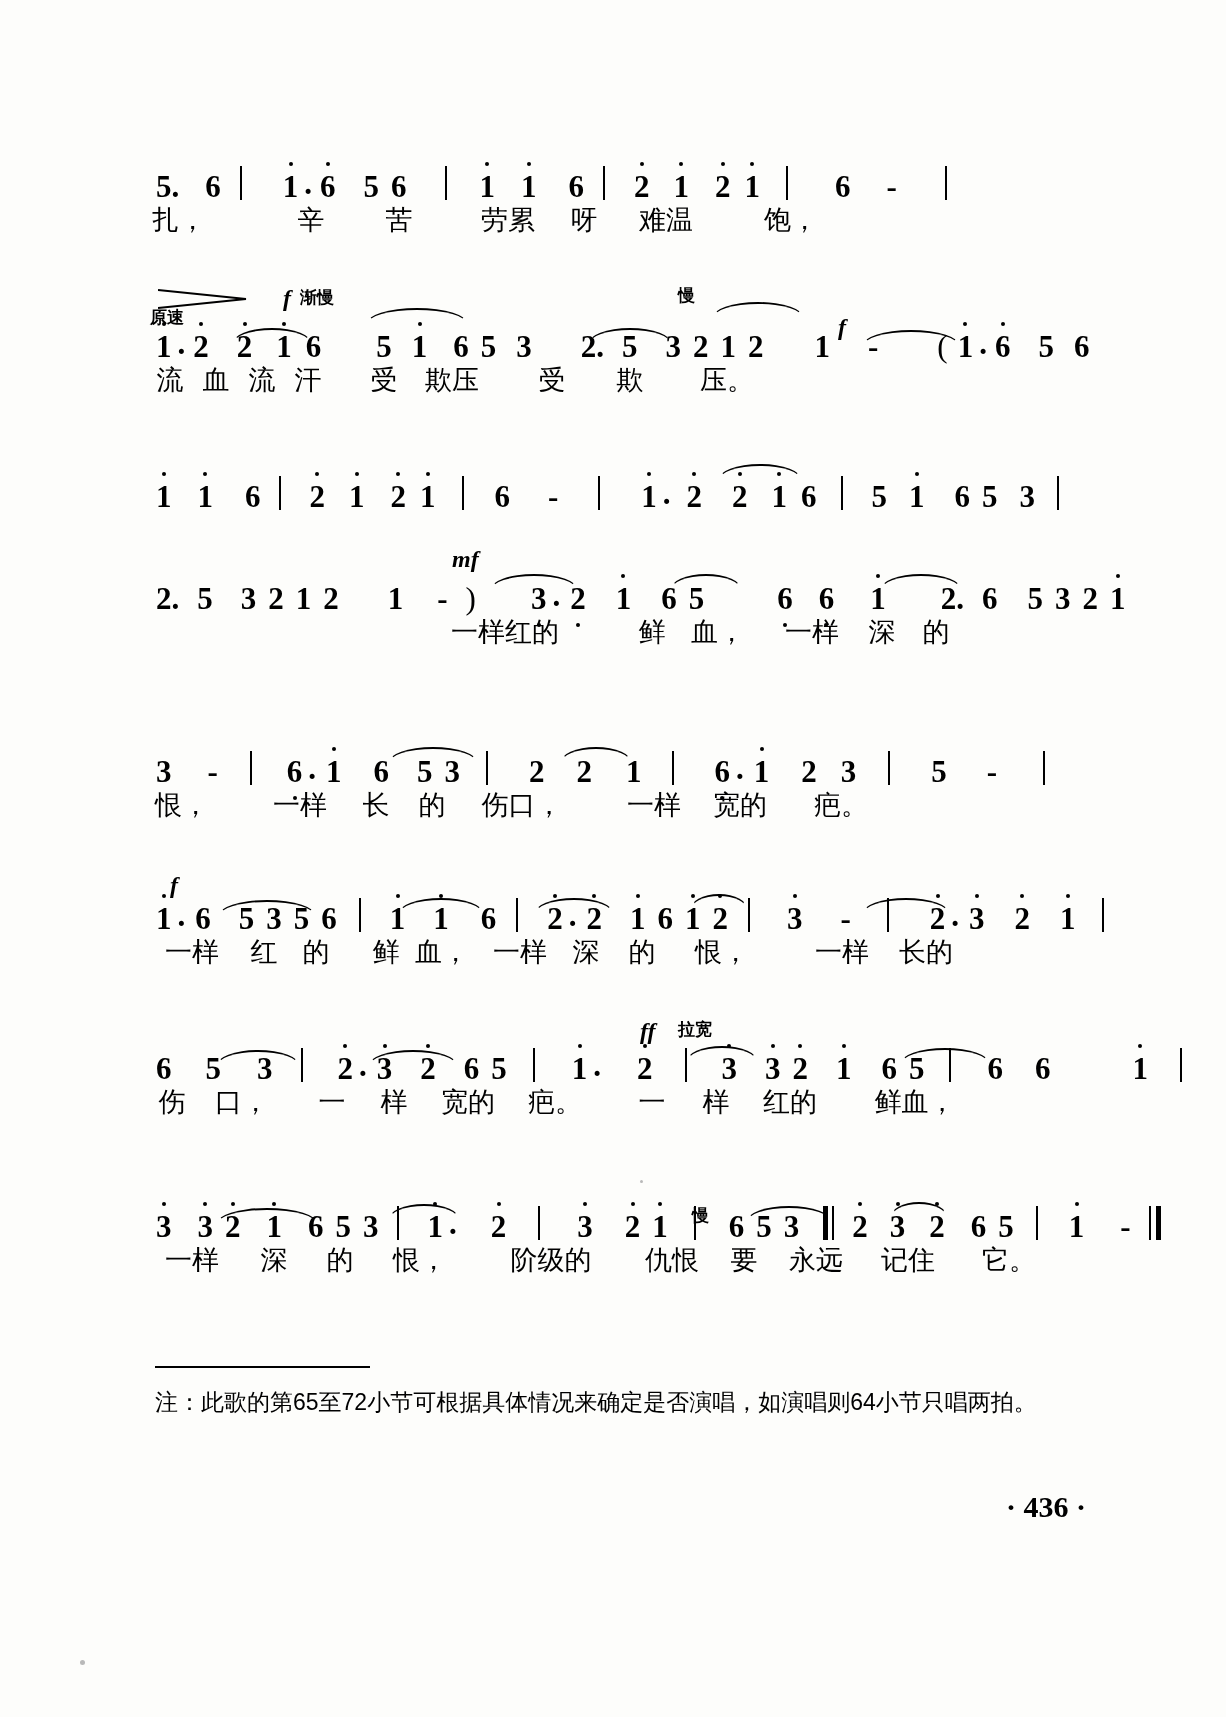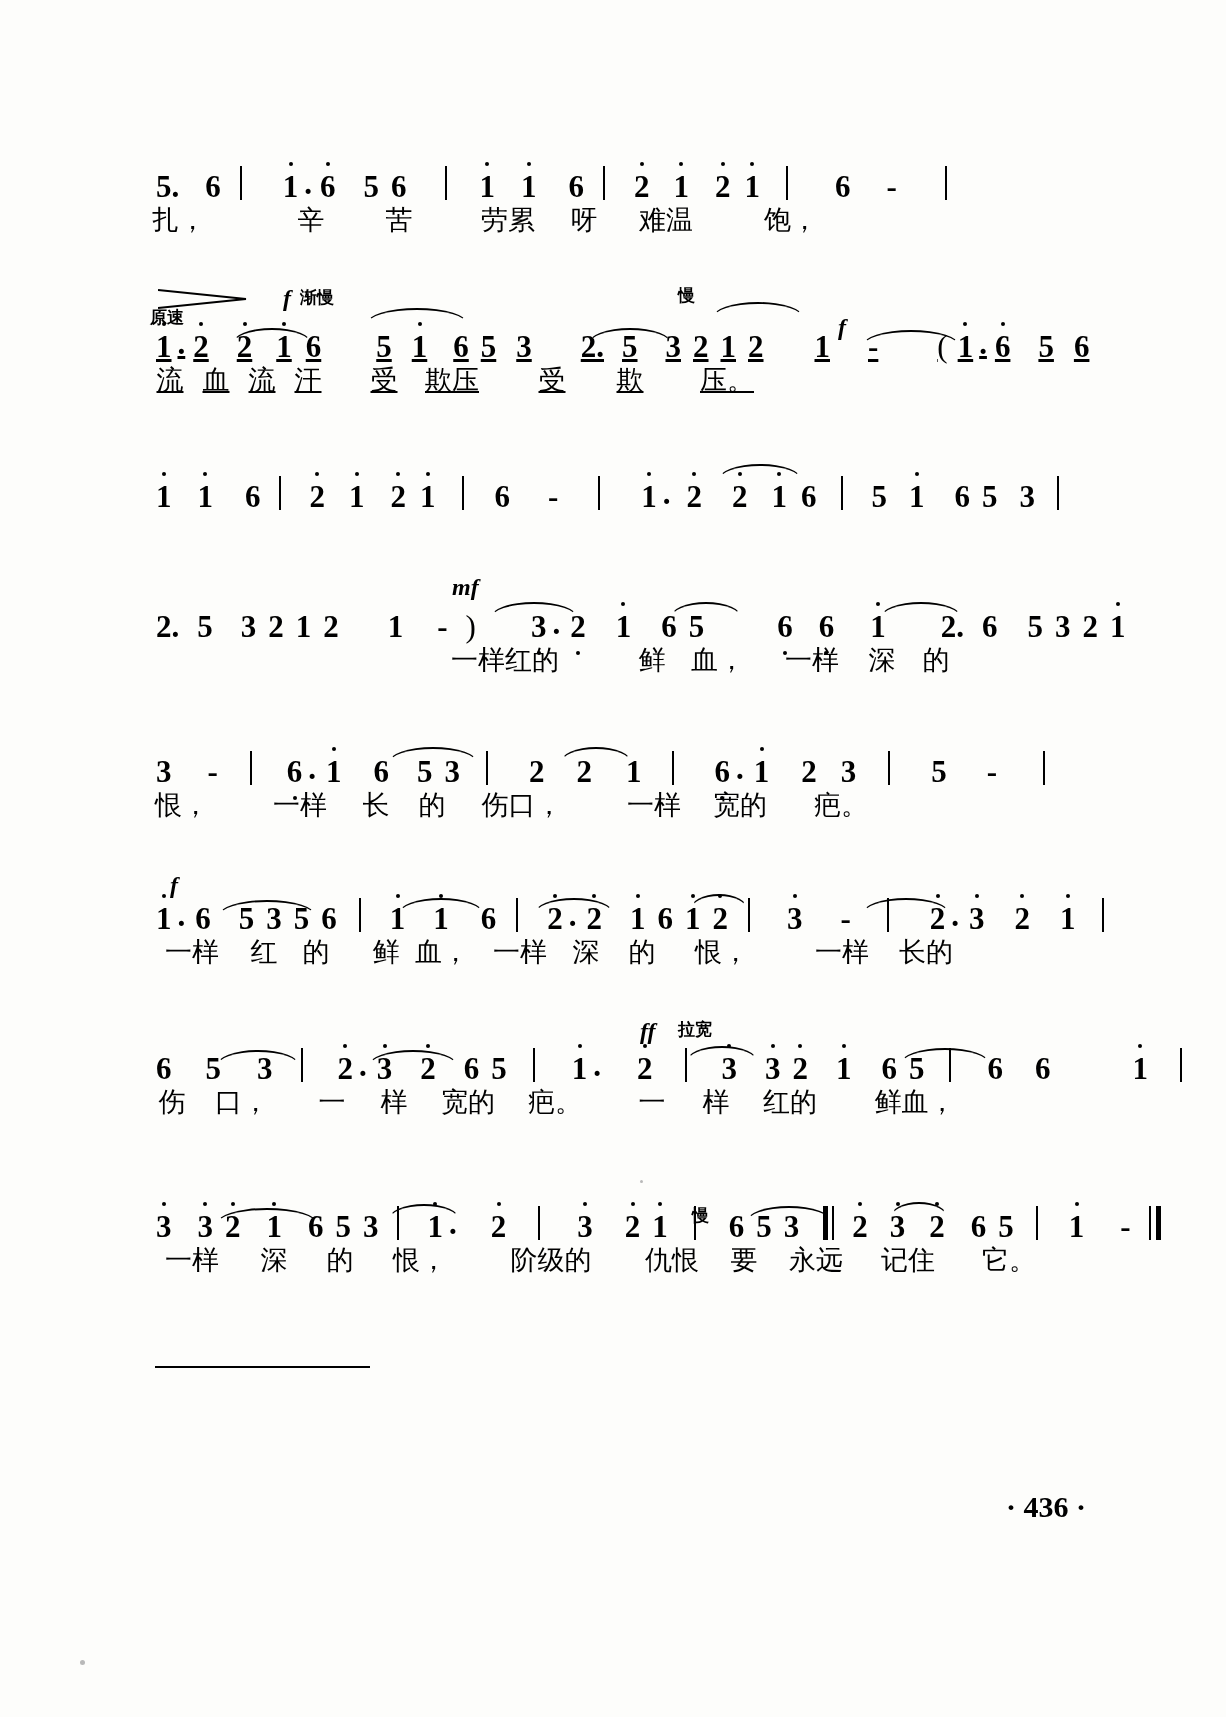--- a/index.html
+++ b/index.html
@@ -216,21 +216,21 @@
       <span class="lyr" style="width:58px;">扎，</span>
       <span class="lyr" style="width:58px; margin-left:74px;">辛</span>
       <span class="lyr" style="width:58px; margin-left:30px;">苦</span>
       <span class="lyr" style="width:88px; margin-left:36px;">劳累</span>
       <span class="lyr" style="width:44px; margin-left:10px;">呀</span>
       <span class="lyr" style="width:88px; margin-left:16px;">难温</span>
       <span class="lyr" style="width:70px; margin-left:46px;">饱，</span>
     </div>
   </div>
 
-  <div class="system" style="position:absolute; left:0; top:300px; width:1020px;text-decoration:underline;">
+  <div class="system" style="position:absolute; left:0; top:300px; width:1020px;">
     <div class="tempo" style="left:150px; top:6px;">原速</div>
     <div class="mark" style="left:838px; top:14px;">f</div>
     <div class="slur" style="left:232px; top:28px; width:78px;"></div>
     <div class="slur" style="left:588px; top:28px; width:82px;"></div>
     <div class="slur" style="left:862px; top:30px; width:96px;"></div>
 
     <div class="staff-row" style="height:62px;">
       <span class="note dot-up">1</span>
         <span class="augdot">.</span>
       <span class="note dot-up">2</span>
@@ -299,21 +299,21 @@
       <span class="bar" style="margin-left:18px;"></span>
       <span class="note" style="margin-left:10px;">5</span>
       <span class="note dot-up" style="margin-left:10px;">1</span>
       <span class="note" style="margin-left:18px;">6</span>
       <span class="note" style="margin-left:0;">5</span>
       <span class="note" style="margin-left:10px;">3</span>
       <span class="bar" style="margin-left:16px;"></span>
     </div>
   </div>
 
-  <div class="system" style="position:absolute; left:0; top:580px; width:1076px;">
+  <div class="system" style="position:absolute; left:0; top:552px; width:1076px;">
     <div class="mark" style="left:452px; top:-6px;">mf</div>
     <div class="slur" style="left:490px; top:22px; width:86px;"></div>
     <div class="slur" style="left:670px; top:22px; width:70px;"></div>
     <div class="slur" style="left:880px; top:22px; width:80px;"></div>
 
     <div class="staff-row" style="height:62px;">
       <span class="note">2.</span>
       <span class="note" style="margin-left:6px;">5</span>
       <span class="note" style="margin-left:16px;">3</span>
       <span class="note" style="margin-left:0;">2</span>
@@ -543,18 +543,19 @@
       <span class="lyr" style="width:110px; margin-left:44px;">阶级的</span>
       <span class="lyr" style="width:84px; margin-left:24px;font-family:Liberation Mono, monospace;">仇恨</span>
       <span class="lyr" style="width:44px; margin-left:8px;">要</span>
       <span class="lyr" style="width:84px; margin-left:8px;">永远</span>
       <span class="lyr" style="width:84px; margin-left:8px;">记住</span>
       <span class="lyr" style="width:70px; margin-left:24px;">它。</span>
     </div>
   </div>
 
   <div class="footnote-rule"></div>
+  <div class="footnote">注：此歌的第65至72小节可根据具体情况来确定是否演唱，如演唱则64小节只唱两拍。</div>
 
   <div class="pagenum">· 436 ·</div>
 
   <div class="speck" style="left:80px; top:1660px;"></div>
   <div class="speck" style="left:640px; top:1180px; width:3px; height:3px;"></div>
 </div>
 
 </body></html>

